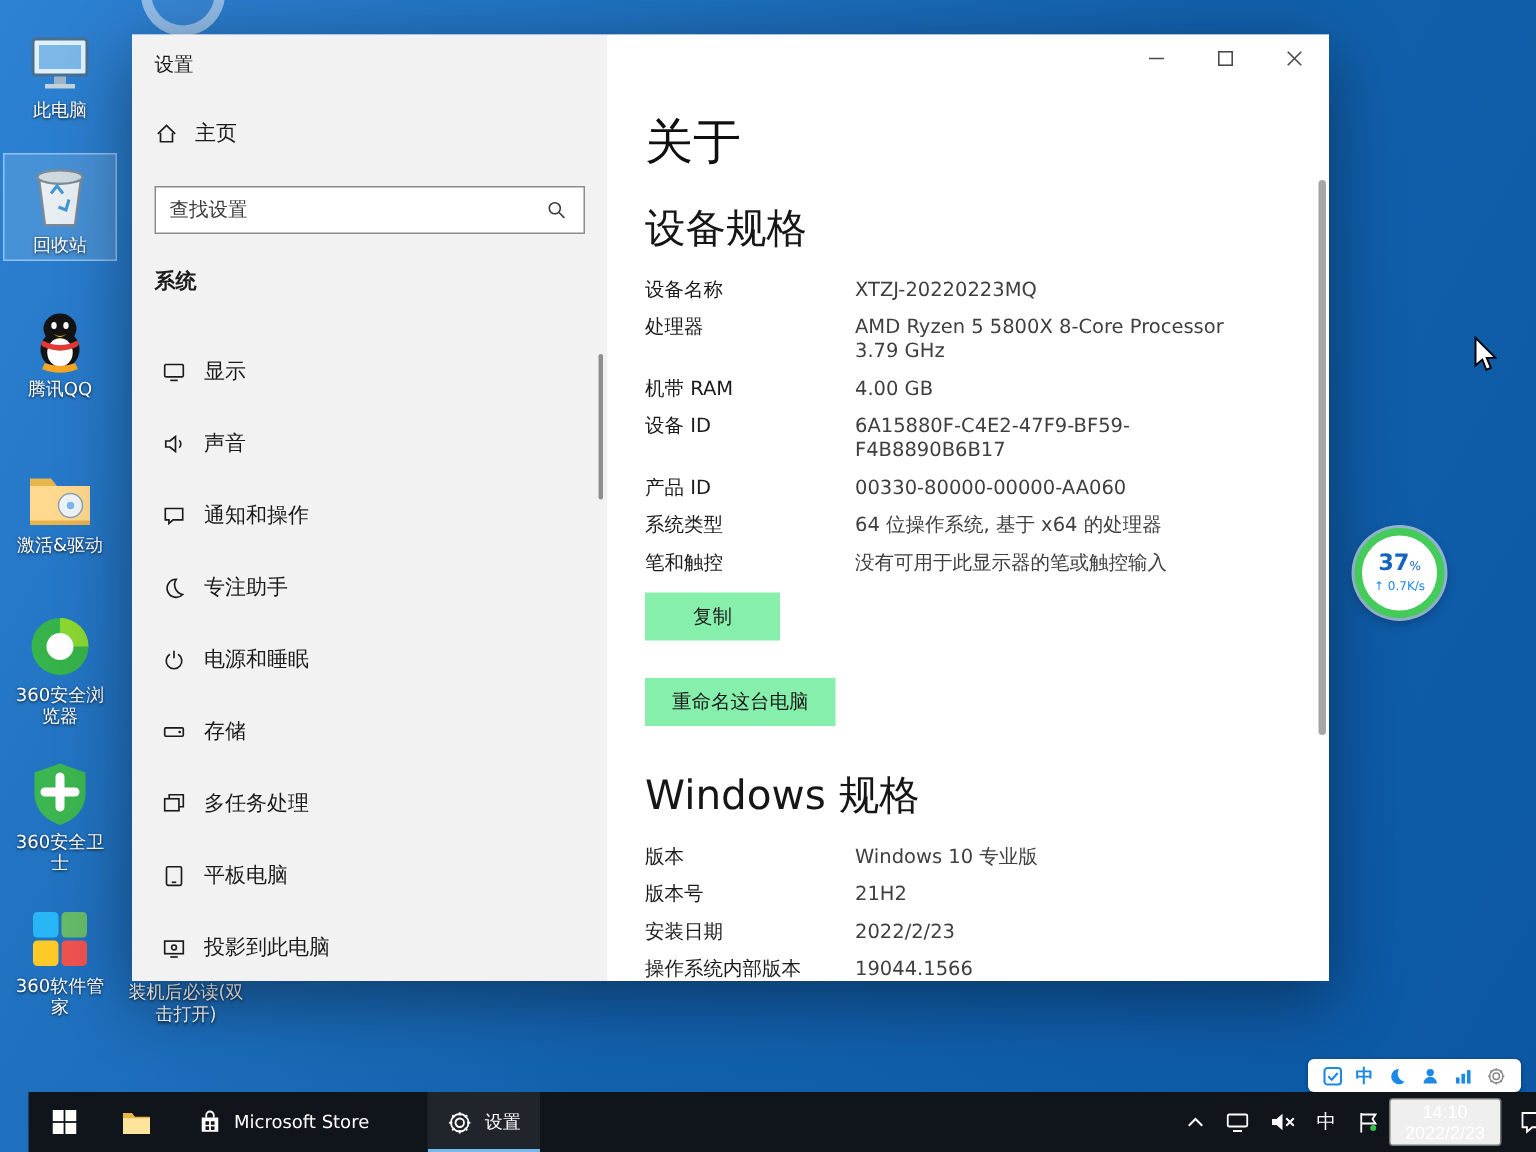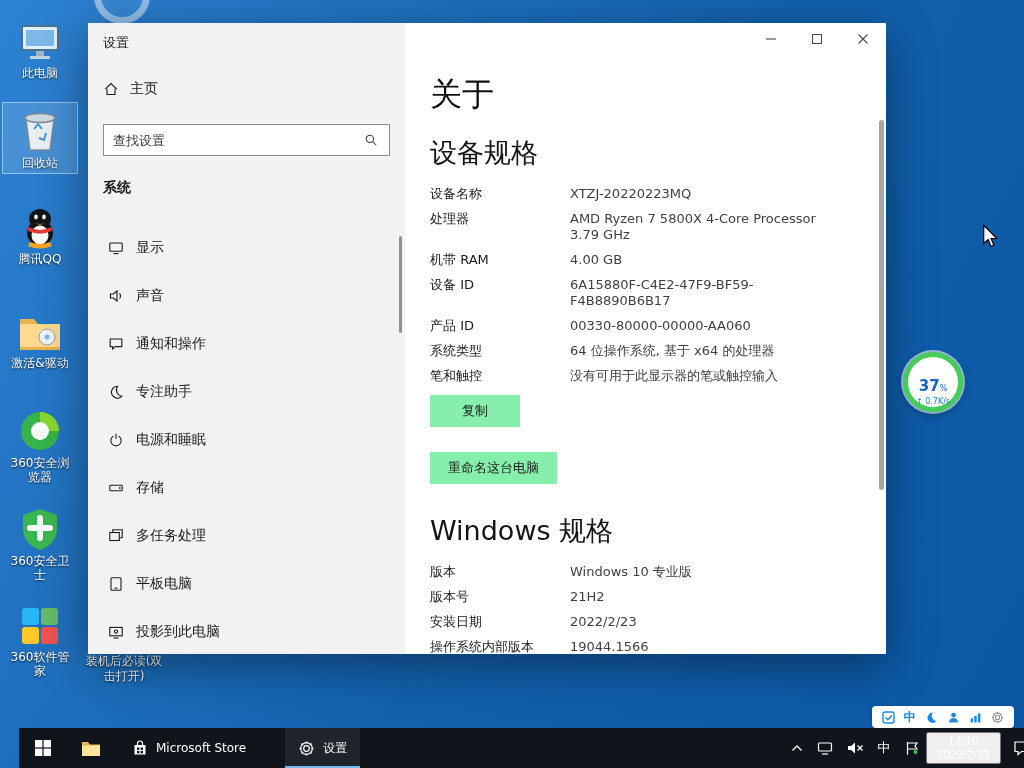--- a/index.html
+++ b/index.html
@@ -58,21 +58,21 @@
   .v-scroll { position:absolute; right:2px; top:97px; width:5px; height:370px; background:#a6a6a6;
               border-radius:3px; }
 
   .i16 { width:16px; height:16px; fill:none; stroke:#1b1b1b; stroke-width:1.1; }
   .i14 { width:14px; height:14px; fill:none; stroke:#3a3a3a; stroke-width:1.2; }
   .i10 { width:10px; height:10px; fill:none; stroke:#4a4a4a; stroke-width:1.1; }
 
   
   .speedball { position:absolute; left:903px; top:352px; width:60px; height:60px; border-radius:50%;
                background:#fff; border:5px solid #44cb5a; box-shadow:0 0 0 2px rgba(255,255,255,.55),0 3px 8px rgba(0,0,0,.3);
-               display:flex; flex-direction:column; align-items:center; justify-content:flex-end; z-index:8; }
+               display:flex; flex-direction:column; align-items:center; justify-content:center; z-index:8; }
   .sb-pct { font-size:15px; font-weight:bold; color:#1565c0; line-height:15px; }
   .sb-pct .u { font-size:8px; font-weight:normal; }
   .sb-spd { font-size:8px; color:#1e88e5; line-height:10px; margin-top:1px; white-space:nowrap; }
 
   
   .ime-bar { position:absolute; left:872px; top:706px; width:142px; height:22px; background:#fff;
              border-radius:4px; box-shadow:0 1px 3px rgba(0,0,0,.35); display:flex; align-items:center;
              justify-content:space-around; padding:0 5px; z-index:15; }
   .ime-item { display:flex; align-items:center; justify-content:center; }
   .ime-zh { font-size:12px; color:#1e88e5; font-weight:bold; }
@@ -305,21 +305,21 @@
         <div class="h1">关于</div>
 
         <div class="h2">设备规格</div>
 
         <div class="spec-row">
           <div class="spec-label">设备名称</div>
           <div class="spec-value">XTZJ-20220223MQ</div>
         </div>
         <div class="spec-row">
           <div class="spec-label">处理器</div>
-          <div class="spec-value">AMD Ryzen 7 5800X 4-Core Processor
+          <div class="spec-value">AMD Ryzen 5 5800X 8-Core Processor
 3.79 GHz</div>
         </div>
         <div class="spec-row">
           <div class="spec-label">机带 RAM</div>
           <div class="spec-value">4.00 GB</div>
         </div>
         <div class="spec-row">
           <div class="spec-label">设备 ID</div>
           <div class="spec-value">6A15880F-C4E2-47F9-BF59-F4B8890B6B17</div>
         </div>

